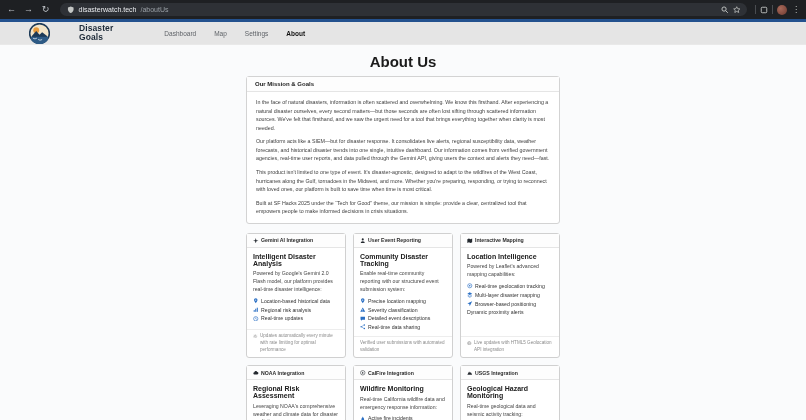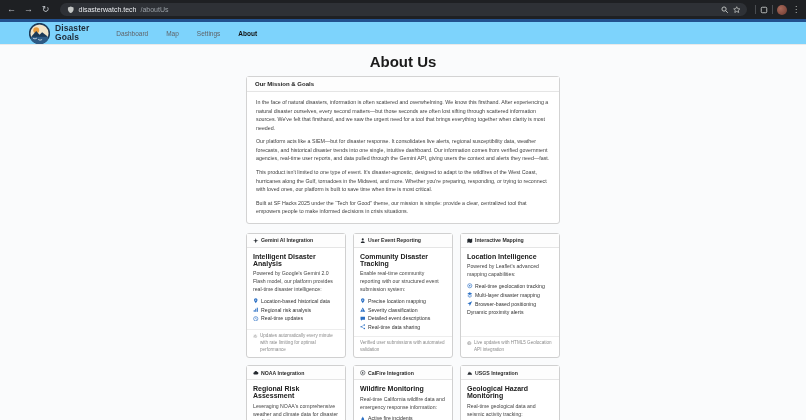--- a/index.html
+++ b/index.html
@@ -16,21 +16,21 @@
   .pill-spacer { flex:1; }
   .pill-ico { color:#c4c7c5; display:flex; }
   .pill-ico svg { width:7.5px; height:7.5px; }
   .chrome-div { width:1px; height:9px; background:#4a4d51; flex:0 0 auto; }
   .ext-ico svg { width:8px; height:8px; color:#c4c7c5; }
   .avatar { width:10px; height:10px; border-radius:50%; background:radial-gradient(circle at 35% 35%, #a8695a, #6e3a30); flex:0 0 auto; cursor:pointer; }
   .kebab { color:#c4c7c5; font-size:8px; width:10px; text-align:center; cursor:pointer; }
   .theme-strip { height:3px; background:#23518e; }
 
   
-  .site-header { height:23px; background:#7dd3fc; border-bottom:1px solid #e9e9e9; display:flex; align-items:center; padding-left:29px; }
+  .site-header { height:23px; background:#e5e5e5; border-bottom:1px solid #e9e9e9; display:flex; align-items:center; padding-left:29px;gap:24px; }
   .logo { width:21px; height:21px; flex:0 0 auto; }
   .brand { margin-left:5px; font-size:8.5px; font-weight:bold; line-height:1.08; color:#1d2a38; letter-spacing:.1px; }
   .site-nav { margin-left:27px; display:flex; gap:18px; align-items:center; }
   .site-nav a { font-size:6.5px; color:#5f6368; text-decoration:none; cursor:pointer; }
   .site-nav a.active { color:#111; font-weight:bold; }
 
   
   main { padding-top:4px; }
   h1 { text-align:center; font-size:15px; font-weight:bold; color:#1b1b1b; margin:4px 0 6px; }
   .container { width:314px; margin:0 auto; }

